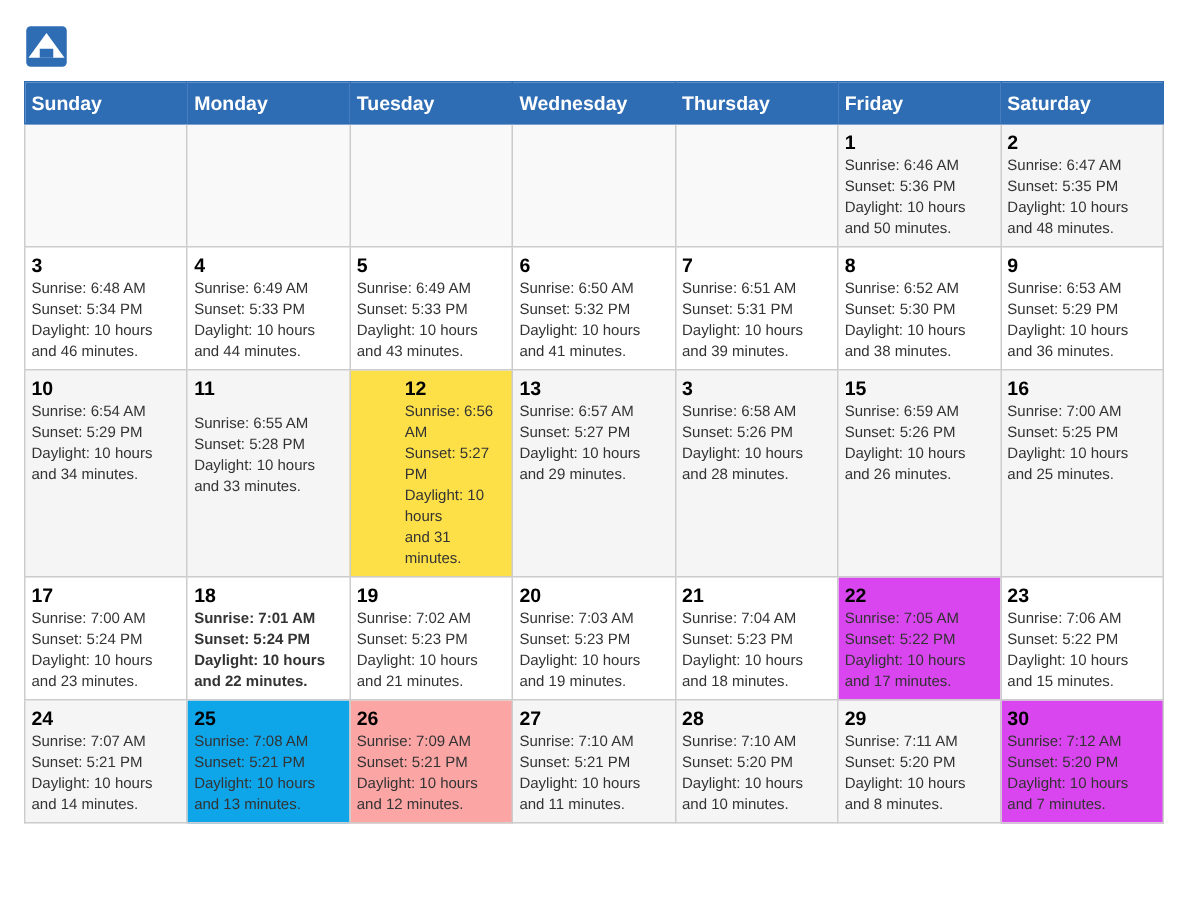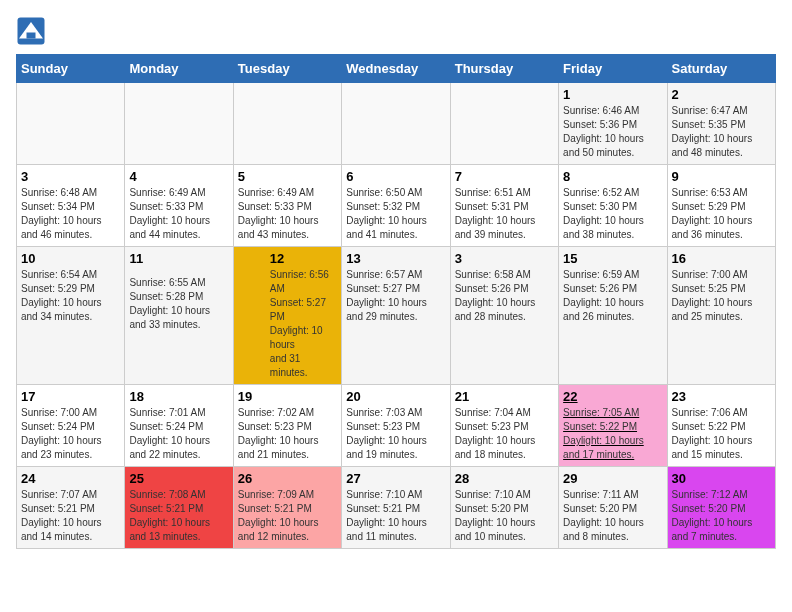--- a/index.html
+++ b/index.html
@@ -208,21 +208,21 @@
 Daylight: 10 hours
 and 34 minutes.</div>
         </td>
         <td style="background: rgb(245, 245, 245);">
           <span class="day-number">11</span>
           <div class="day-info" style="white-space: pre-line; margin-top: 10px;">Sunrise: 6:55 AM
 Sunset: 5:28 PM
 Daylight: 10 hours
 and 33 minutes.</div>
         </td>
-        <td style="background: #eab308; padding-left: 36px;">
+        <td style="background: #fde047; padding-left: 36px;">
           <span class="day-number">12</span>
           <div class="day-info" style="white-space: pre-line;">Sunrise: 6:56 AM
 Sunset: 5:27 PM
 Daylight: 10 hours
 and 31 minutes.</div>
         </td>
         <td style="background: rgb(245, 245, 245);">
           <span class="day-number">13</span>
           <div class="day-info" style="white-space: pre-line;">Sunrise: 6:57 AM
 Sunset: 5:27 PM
@@ -254,21 +254,21 @@
       <tr>
         <td style="background: rgb(255, 255, 255);">
           <span class="day-number">17</span>
           <div class="day-info" style="white-space: pre-line;">Sunrise: 7:00 AM
 Sunset: 5:24 PM
 Daylight: 10 hours
 and 23 minutes.</div>
         </td>
         <td style="background: rgb(255, 255, 255);">
           <span class="day-number">18</span>
-          <div class="day-info" style="white-space: pre-line;">Sunrise: 7:01 AM
+          <div class="day-info" style="white-space: pre-line; font-weight: bold;">Sunrise: 7:01 AM
 Sunset: 5:24 PM
 Daylight: 10 hours
 and 22 minutes.</div>
         </td>
         <td style="background: rgb(255, 255, 255);">
           <span class="day-number">19</span>
           <div class="day-info" style="white-space: pre-line;">Sunrise: 7:02 AM
 Sunset: 5:23 PM
 Daylight: 10 hours
 and 21 minutes.</div>
@@ -280,21 +280,21 @@
 Daylight: 10 hours
 and 19 minutes.</div>
         </td>
         <td style="background: rgb(255, 255, 255);">
           <span class="day-number">21</span>
           <div class="day-info" style="white-space: pre-line;">Sunrise: 7:04 AM
 Sunset: 5:23 PM
 Daylight: 10 hours
 and 18 minutes.</div>
         </td>
-        <td style="background: #f9a8d4; text-decoration: underline;">
+        <td style="background: #d946ef;">
           <span class="day-number">22</span>
           <div class="day-info" style="white-space: pre-line;">Sunrise: 7:05 AM
 Sunset: 5:22 PM
 Daylight: 10 hours
 and 17 minutes.</div>
         </td>
         <td style="background: rgb(255, 255, 255);">
           <span class="day-number">23</span>
           <div class="day-info" style="white-space: pre-line;">Sunrise: 7:06 AM
 Sunset: 5:22 PM
@@ -303,21 +303,21 @@
         </td>
       </tr>
       <tr>
         <td style="background: rgb(245, 245, 245);">
           <span class="day-number">24</span>
           <div class="day-info" style="white-space: pre-line;">Sunrise: 7:07 AM
 Sunset: 5:21 PM
 Daylight: 10 hours
 and 14 minutes.</div>
         </td>
-        <td style="background: #ef4444;">
+        <td style="background: #0ea5e9;">
           <span class="day-number">25</span>
           <div class="day-info" style="white-space: pre-line;">Sunrise: 7:08 AM
 Sunset: 5:21 PM
 Daylight: 10 hours
 and 13 minutes.</div>
         </td>
         <td style="background: #fca5a5;">
           <span class="day-number">26</span>
           <div class="day-info" style="white-space: pre-line;">Sunrise: 7:09 AM
 Sunset: 5:21 PM

